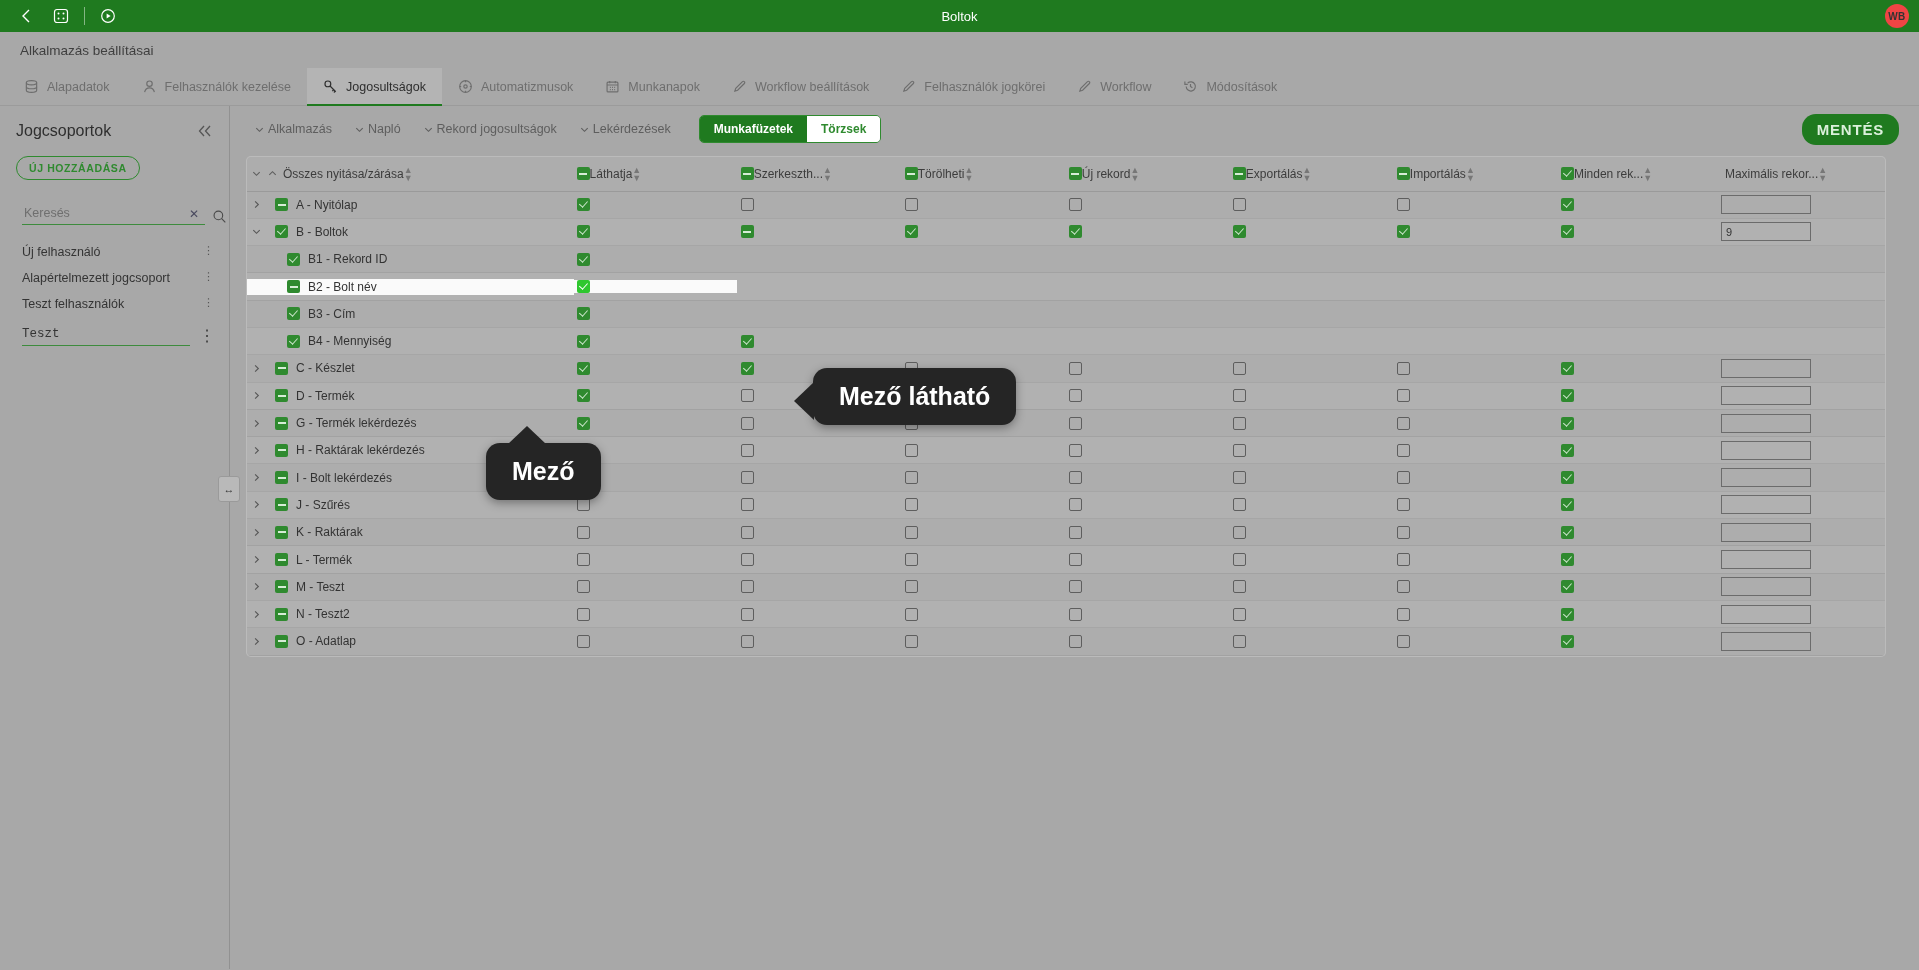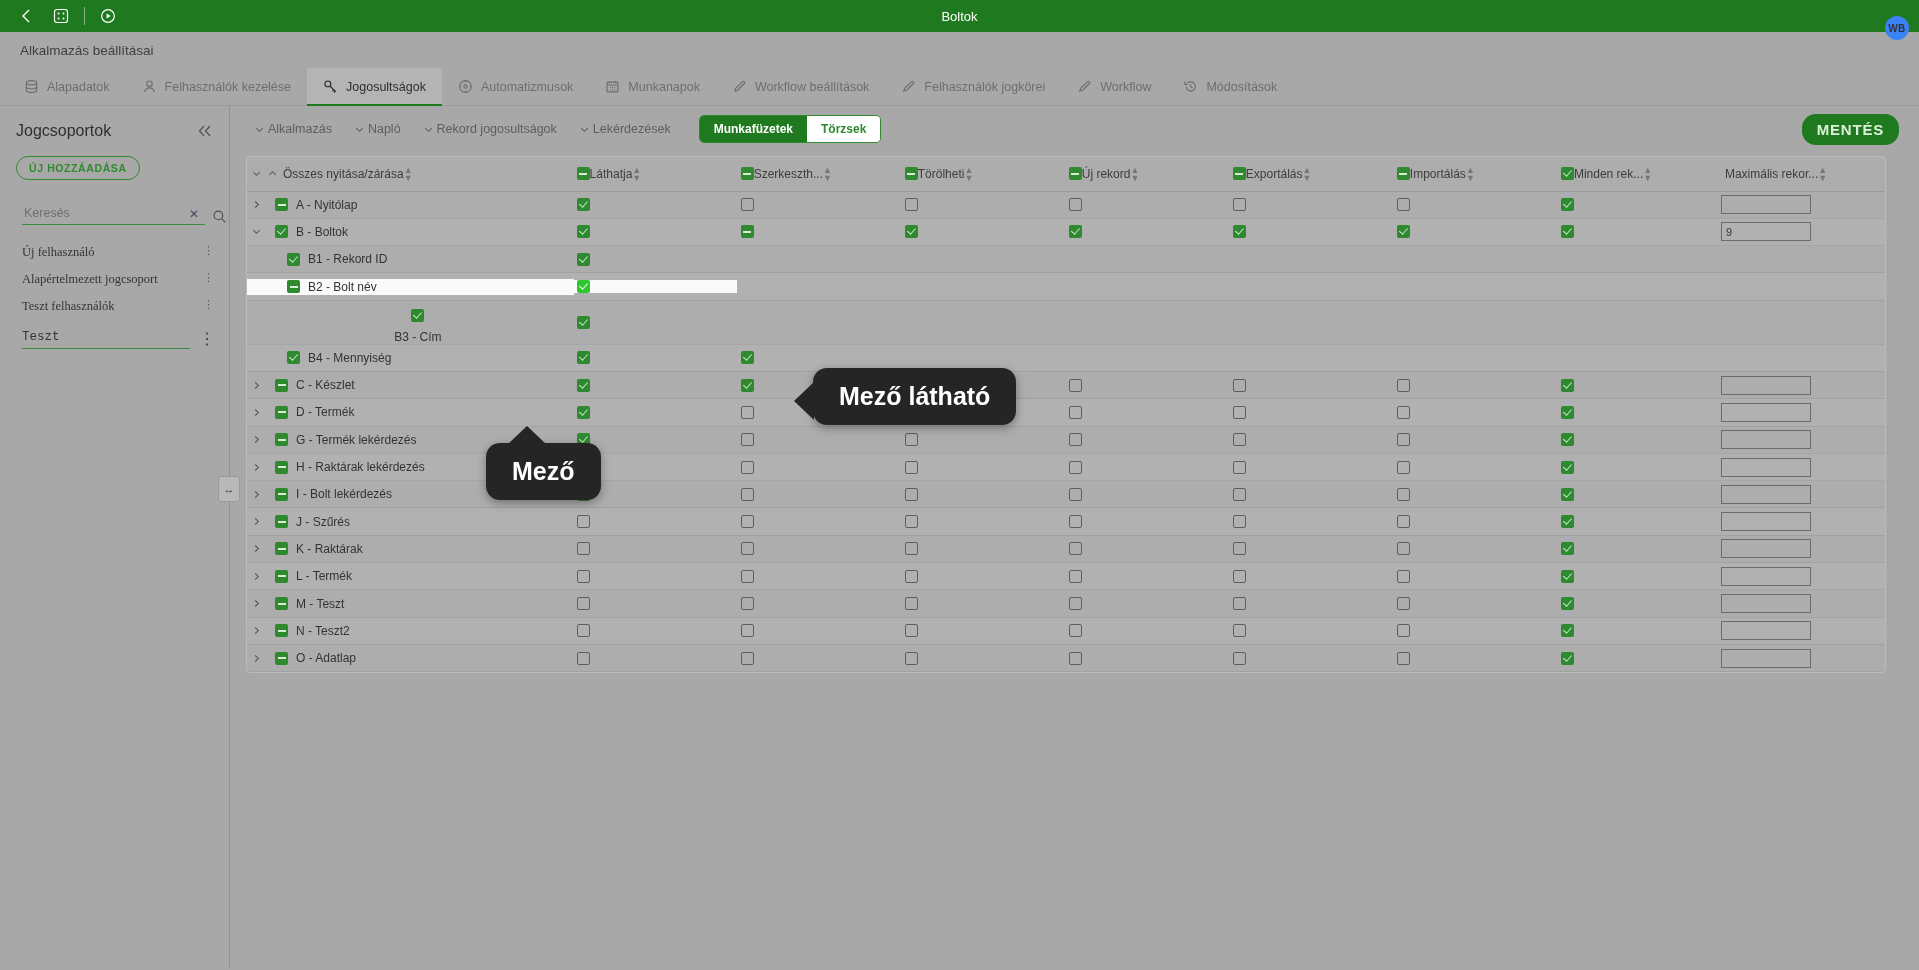--- a/index.html
+++ b/index.html
@@ -18,22 +18,22 @@
   #topbar .tb-icon{
     width:34px; height:28px; display:flex; align-items:center; justify-content:center;
     color:#ffffff;
   }
   #topbar .tb-sep{ width:1px;height:18px;background:rgba(255,255,255,.45);margin:0 6px;}
   #topbar .tb-title{
     position:absolute; left:0; right:0; text-align:center; color:#fff;
     font-size:13px; pointer-events:none;
   }
   #avatar{
-    position:absolute; right:10px; top:16px; width:24px;height:24px;border-radius:50%;
-    background:#3b82f6;color:#333;font-size:10px;font-weight:bold;
+    position:absolute; right:10px; top:4px; width:24px;height:24px;border-radius:50%;
+    background:#ef4444;color:#333;font-size:10px;font-weight:bold;
     display:flex;align-items:center;justify-content:center; letter-spacing:.3px;
   }
   
   #appheader{ height:36px; display:flex; align-items:center; padding-left:20px; }
   #appheader .h-title{ font-size:13.5px; color:#3f3f3f; }
   
   #tabs{ height:38px; display:flex; align-items:stretch; border-bottom:1px solid #9b9b9b; padding-left:8px;}
   .tab{
     display:flex;align-items:center;gap:8px;padding:0 16px;font-size:12.5px;color:#6e6e6e;
     cursor:pointer; position:relative;
@@ -59,21 +59,21 @@
   #searchinput{
     flex:1;border:none;border-bottom:1px solid #3d8b3d;background:transparent;outline:none;
     font-size:12.5px;color:#555;padding:2px 20px 4px 2px;font-family:inherit;
   }
   #searchinput::placeholder{ color:#6f6f6f; }
   #search-clear{ position:absolute; right:4px; bottom:4px; font-size:12px;color:#4a4a5f;cursor:pointer;}
   #search-icon{ position:absolute; right:-24px; bottom:1px; color:#4a4a4a; cursor:pointer;}
   .grp-list{ margin-top:14px; }
   .grp-item{
     display:flex;align-items:flex-start;justify-content:space-between;
-    padding:6px 14px 6px 22px; font-size:12.5px;color:#343434;cursor:pointer;font-family:Liberation Serif, serif;
+    padding:6px 14px 6px 22px; font-size:12.5px;color:#343434;cursor:pointer;
   }
   .grp-item .kebab{ color:#555;letter-spacing:1px;font-size:11px;line-height:1;}
   .grp-edit{
     margin:8px 14px 0 22px; display:flex;align-items:center;justify-content:space-between;
   }
   .grp-edit input{
     width:168px;border:none;border-bottom:1px solid #3d8b3d;background:transparent;outline:none;
     font-size:12.5px;color:#343434;padding:2px 2px 4px 0;font-family:Liberation Mono, monospace;
   }
   #resize-handle{
@@ -584,21 +584,21 @@
               <td></td>
               <td></td>
               <td></td>
               <td></td>
               <td></td>
               <td></td>
               <td></td>
             </tr>
             <tr>
               <td>
-                <div class="lbl" style="padding-left:16px;flex-direction:column;">
+                <div class="lbl" style="padding-left:16px;">
                   <span class="chev"></span>
                   <span class="cb checked"></span>
                   <span>B3 - Cím</span>
                 </div>
               </td>
               <td>
                 <div class="cbwrap">
                   <span class="cb checked"></span>
                 </div>
               </td>

